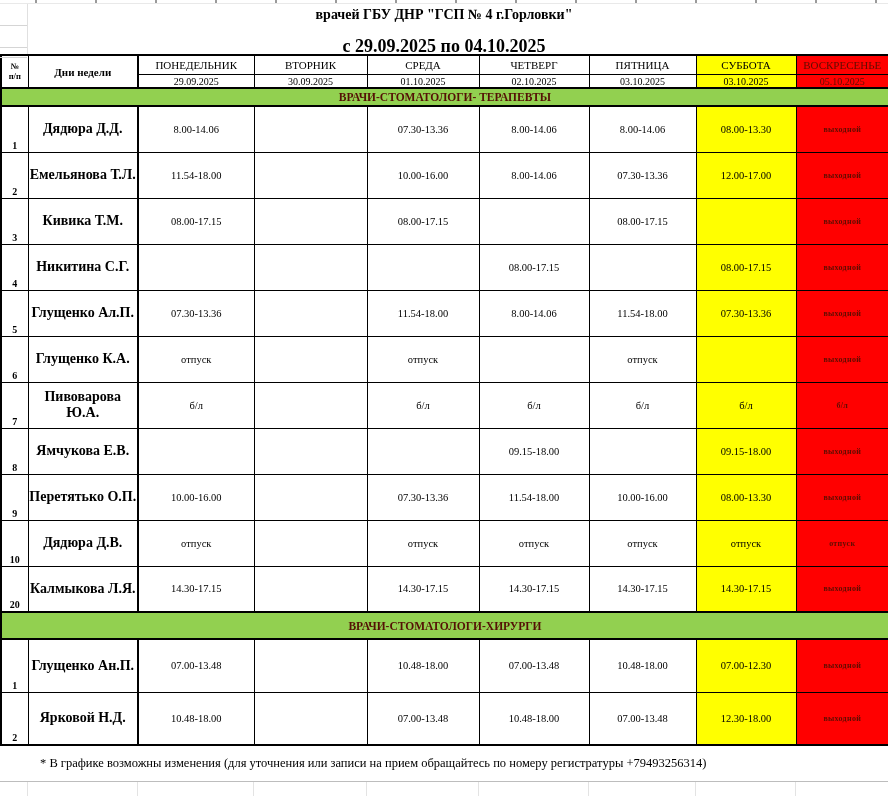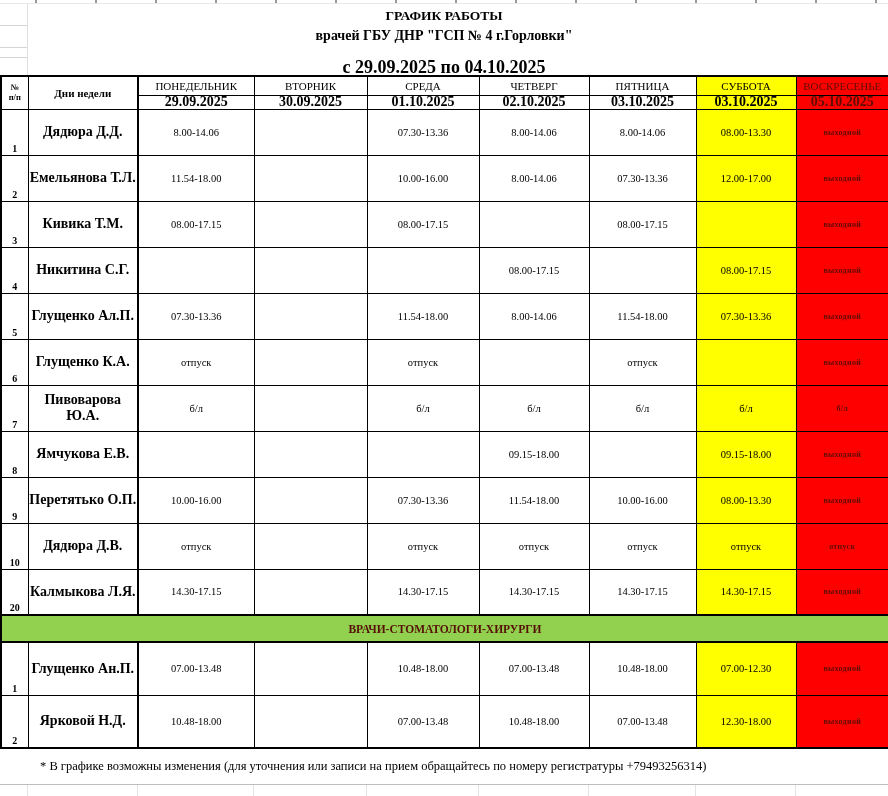--- a/index.html
+++ b/index.html
@@ -34,21 +34,21 @@
   table.sched th, table.sched td { border:1px solid #000; overflow:hidden; }
   .bl2 { border-left-width:2px !important; }
   table.sched { border:2px solid #000; }
 
   thead tr { height:33px; }
   th.corner { font-size:8.5px; font-weight:bold; line-height:1.15; vertical-align:middle; }
   th.dayslbl { font-size:11px; font-weight:bold; vertical-align:middle;margin-top:44px; }
   th.day { padding:0; vertical-align:top; }
   th.day .dname { height:19px; border-bottom:1px solid #000; font-size:11px; font-weight:normal;
                   display:flex; align-items:center; justify-content:center; }
-  th.day .ddate { height:12px; font-size:14px; font-weight:bold;
+  th.day .ddate { height:12px; font-size:10px; font-weight:normal;
                   display:flex; align-items:center; justify-content:center; }
   th.day.saturday, th.day.saturday .dname, th.day.saturday .ddate { background: var(--yellow); }
   th.day.sunday,  th.day.sunday  .dname, th.day.sunday  .ddate  { background: var(--red); color: var(--wk-text); }
 
   tr.section { height:18px; }
   tr.section td { background: var(--green); color: var(--sec-text); font-weight:bold;
                   font-size:11.5px; text-align:center; border-top:2px solid #000; border-bottom:2px solid #000; }
   tr.section.second { height:27px; }
 
   tr.row { height:46px; }
@@ -68,21 +68,20 @@
 </head>
 <body>
 
 <div class="top-strip"></div>
 
 <div class="title-area">
   <div class="gutter-v"></div>
   <div class="gutter-line" style="top:21px"></div>
   <div class="gutter-line" style="top:43px"></div>
   <div class="gutter-line" style="top:53px"></div>
-  <div class="t1">ГРАФИК РАБОТЫ</div>
   <div class="t2">врачей ГБУ ДНР "ГСП № 4 г.Горловки"</div>
   <div class="tgap"></div>
   <div class="t3">с 29.09.2025 по 04.10.2025</div>
 </div>
 
 <table class="sched">
   <colgroup>
     <col class="c-num">
       <col class="c-name">
       <col class="c-mon">
@@ -124,20 +123,23 @@
           <div class="dname">СУББОТА</div>
           <div class="ddate">03.10.2025</div>
         </th>
         <th class="day sunday">
           <div class="dname">ВОСКРЕСЕНЬЕ</div>
           <div class="ddate">05.10.2025</div>
         </th>
       </tr>
   </thead>
   <tbody id="tbody">
+      <tr class="section">
+        <td colspan="9">ВРАЧИ-СТОМАТОЛОГИ- ТЕРАПЕВТЫ</td>
+      </tr>
       <tr class="row">
         <td class="num">1</td>
         <td class="name">Дядюра Д.Д.</td>
         <td class="cell bl2">8.00-14.06</td>
         <td class="cell"></td>
         <td class="cell">07.30-13.36</td>
         <td class="cell">8.00-14.06</td>
         <td class="cell">8.00-14.06</td>
         <td class="cell sat">08.00-13.30</td>
         <td class="cell sun">выходной</td>

